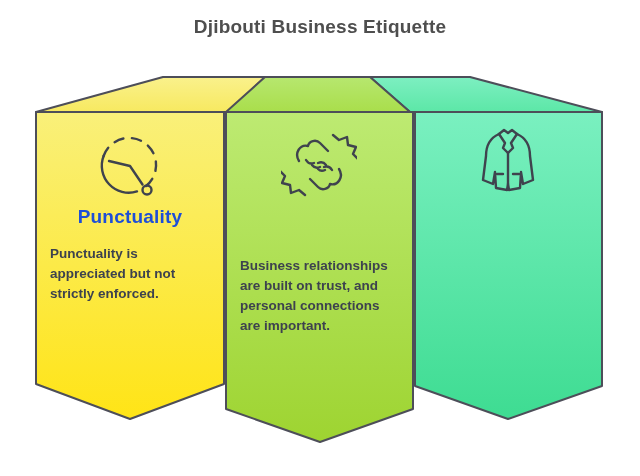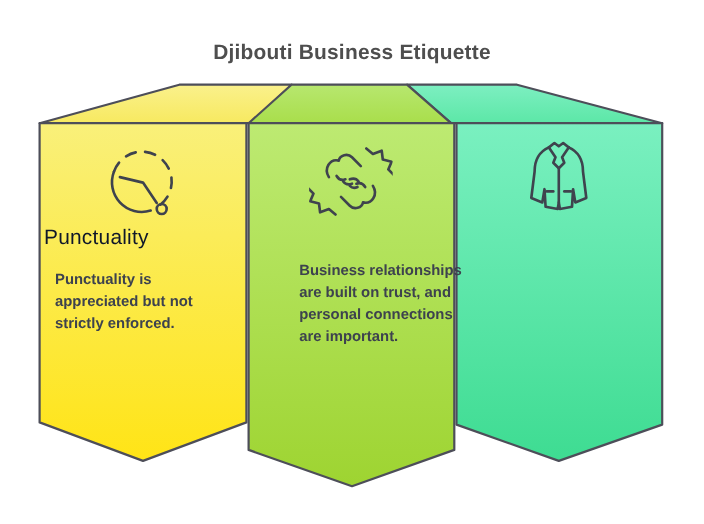--- a/index.html
+++ b/index.html
@@ -2,27 +2,27 @@
 <html><head>
 <meta charset="utf-8">
 <style>
   html,body{margin:0;padding:0;background:#ffffff;}
   .canvas{
     position:relative;width:640px;height:476px;background:#ffffff;
     overflow:hidden;font-family:"Liberation Sans",sans-serif;
   }
   .title{
     position:absolute;left:0;top:16px;width:640px;text-align:center;
-    font-size:19px;font-weight:700;color:#4e4e4e;letter-spacing:.2px;margin-top:22px;
+    font-size:19px;font-weight:700;color:#4e4e4e;letter-spacing:.2px;
   }
   .shapes{position:absolute;left:0;top:0;}
   .icon{position:absolute;}
   .heading{
-    position:absolute;font-size:19px;font-weight:400;
-    color:#0f172a;letter-spacing:.2px;
+    position:absolute;text-align:center;font-size:19px;font-weight:700;
+    color:#1d4ed8;letter-spacing:.2px;
   }
   .body-text{
     position:absolute;font-size:13.5px;font-weight:700;
     color:#3d424e;line-height:20px;
   }
   .body-text.tight{line-height:18px;}
 </style>
 </head>
 <body>
 
@@ -82,21 +82,21 @@
     <path d="M18 34 c-5 -8 1 -17 9 -15 c1 -5 8 -7 12 -3 l8 8"></path>
     <path d="M25 33 q3 5 8 3"></path>
     <path d="M31 38 q3 4 8 2"></path>
     <path d="M37 42 q3 3 7 1"></path>
     <path d="M58 42 c5 8 -1 17 -9 15 c-1 5 -8 7 -12 3 l-8 -8"></path>
     <path d="M51 43 q-3 -5 -8 -3"></path>
     <path d="M45 38 q-3 -4 -8 -2"></path>
     <path d="M52 8 l6 5 8 -3 1 8 8 2 -3 7 6 6"></path>
     <path d="M24 68 l-6 -5 -8 3 -1 -8 -8 -2 3 -7 -6 -6"></path>
   </svg>
-  <div class="body-text" style="left:240px;top:236px;width:160px;margin-left:32px;">Business relationships are built on trust, and personal connections are important.</div>
+  <div class="body-text" style="left:240px;top:256px;width:160px;">Business relationships are built on trust, and personal connections are important.</div>
 
   <svg class="icon" style="left:472px;top:126px;" width="72" height="72" viewBox="0 0 72 72" fill="none" stroke-width="2.4" stroke-linecap="round" stroke-linejoin="round" stroke="#3f434e">
     <path d="M27 8 C18 12 14 20 14 30 L11 54 L21 58 L23 46 L24 62 L35 64 L36 58 L37 64 L48 62 L49 46 L51 58 L61 54 L58 30 C58 20 54 12 45 8"></path>
     <path d="M27 8 L32 4 L36 7 L40 4 L45 8"></path>
     <path d="M27 8 L33 17 L31 22 L36 27 L36 58"></path>
     <path d="M45 8 L39 17 L41 22 L36 27"></path>
     <path d="M25 48 L31 48"></path>
     <path d="M41 48 L47 48"></path>
   </svg>
 

